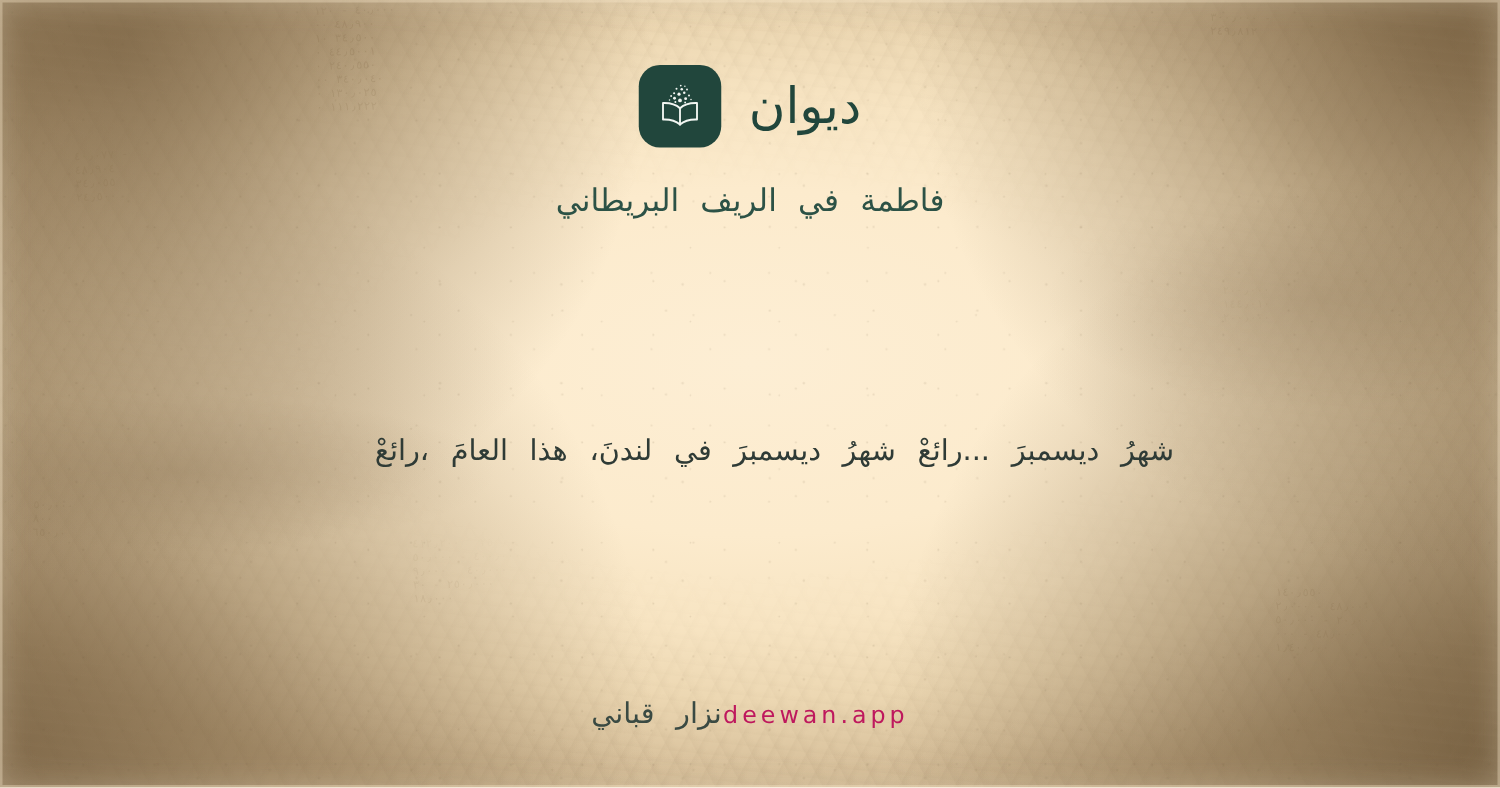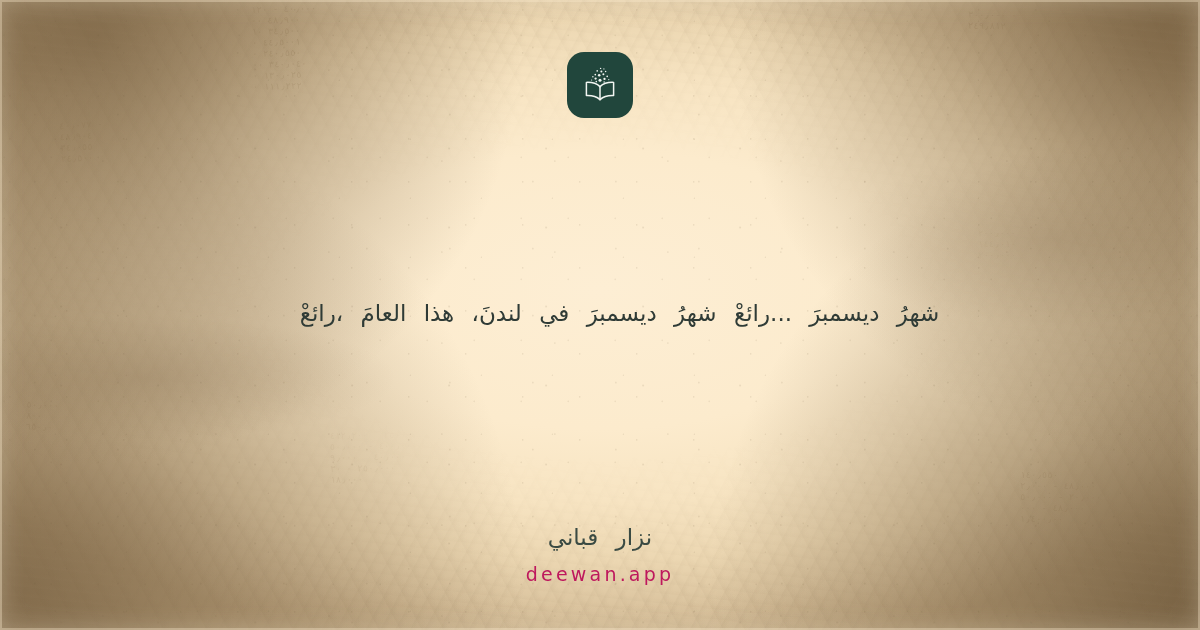--- a/index.html
+++ b/index.html
@@ -207,23 +207,23 @@
     direction: rtl;
     text-align: center;
     line-height: 1.7;
     word-spacing: 10px;
     max-width: 1010px;
   }
 
   .footer {
     margin-bottom: 44px;
     display: flex;
-    flex-direction: column;
-    align-items: center;
-    gap: 12px;
+    flex-direction: row;
+    align-items: center;
+    gap: 1px;
   }
   .author {
     font-size: 23px;
     color: #3a4a43;
     direction: rtl;
     word-spacing: 10px;
     line-height: 1.2;
   }
   .site {
     font-size: 19px;
@@ -302,22 +302,24 @@
             <circle cx="28.2" cy="12.4" r="0.8"></circle>
             <circle cx="21.6" cy="4.4" r="0.7"></circle>
             <circle cx="24.9" cy="4.9" r="0.6"></circle>
             <circle cx="17.3" cy="17.6" r="0.8"></circle>
             <circle cx="25.1" cy="18.0" r="0.75"></circle>
             <circle cx="29.8" cy="15.6" r="0.6"></circle>
             <circle cx="12.6" cy="16.0" r="0.6"></circle>
           </g>
         </svg>
       </div>
+      <div class="brand-name">ديوان</div>
     </div>
 
+    <div class="subtitle">فاطمة في الريف البريطاني</div>
 
     <div class="verse-wrap">
       <div class="verse">شهرُ ديسمبرَ ...رائعْ      شهرُ ديسمبرَ في لندنَ، هذا العامَ ،رائعْ</div>
     </div>
 
     <div class="footer">
       <div class="author">نزار قباني</div>
       <div class="site">deewan.app</div>
     </div>
 

